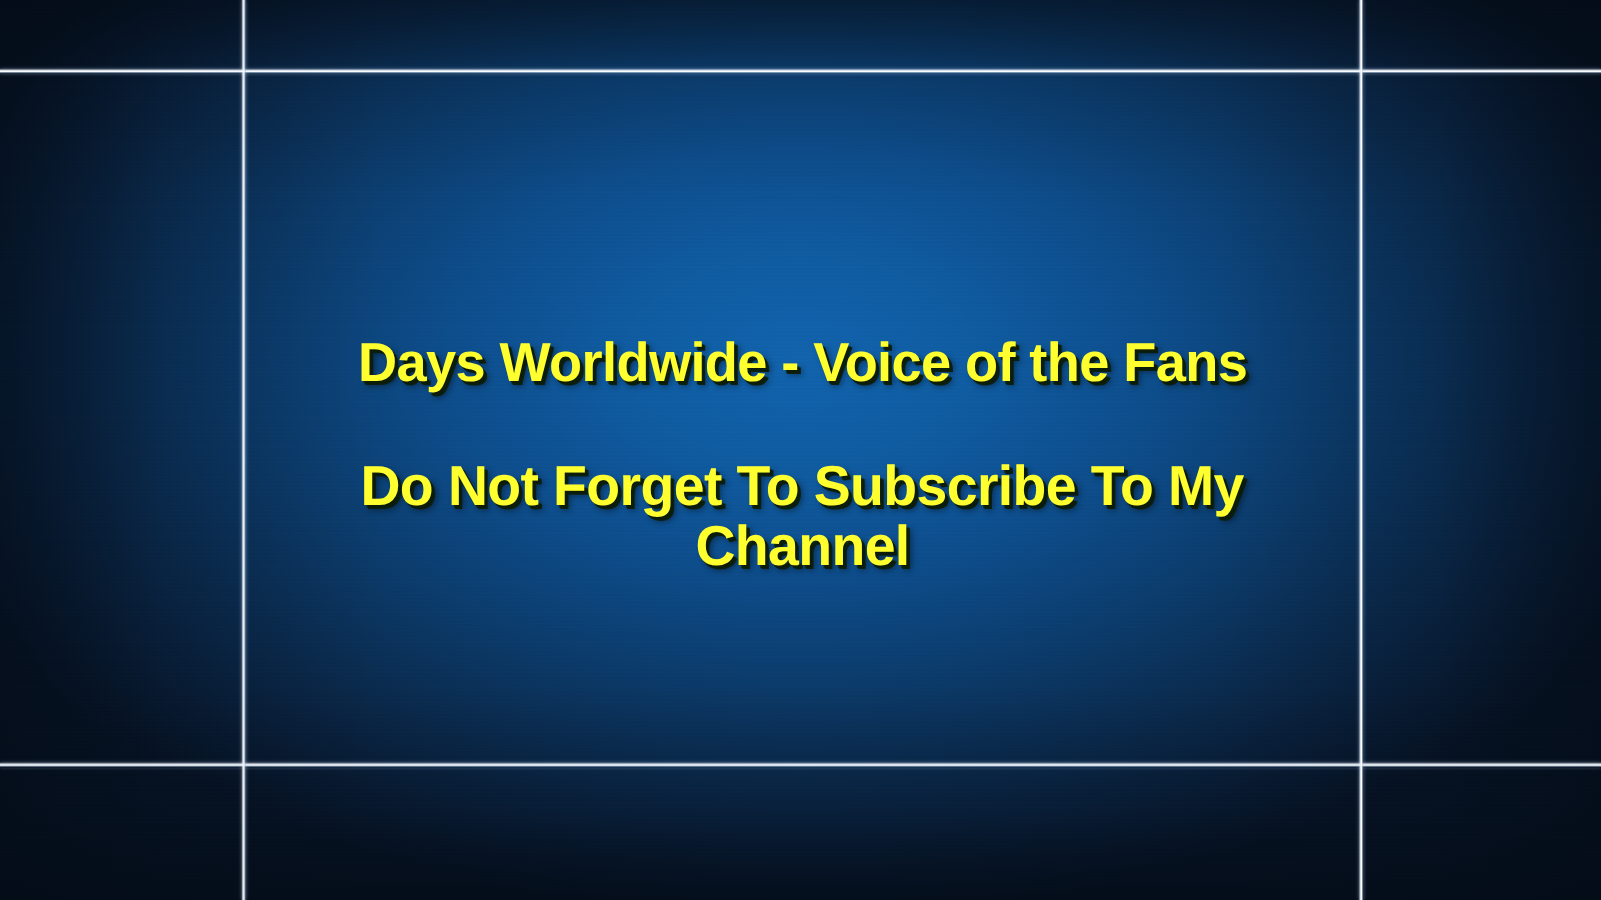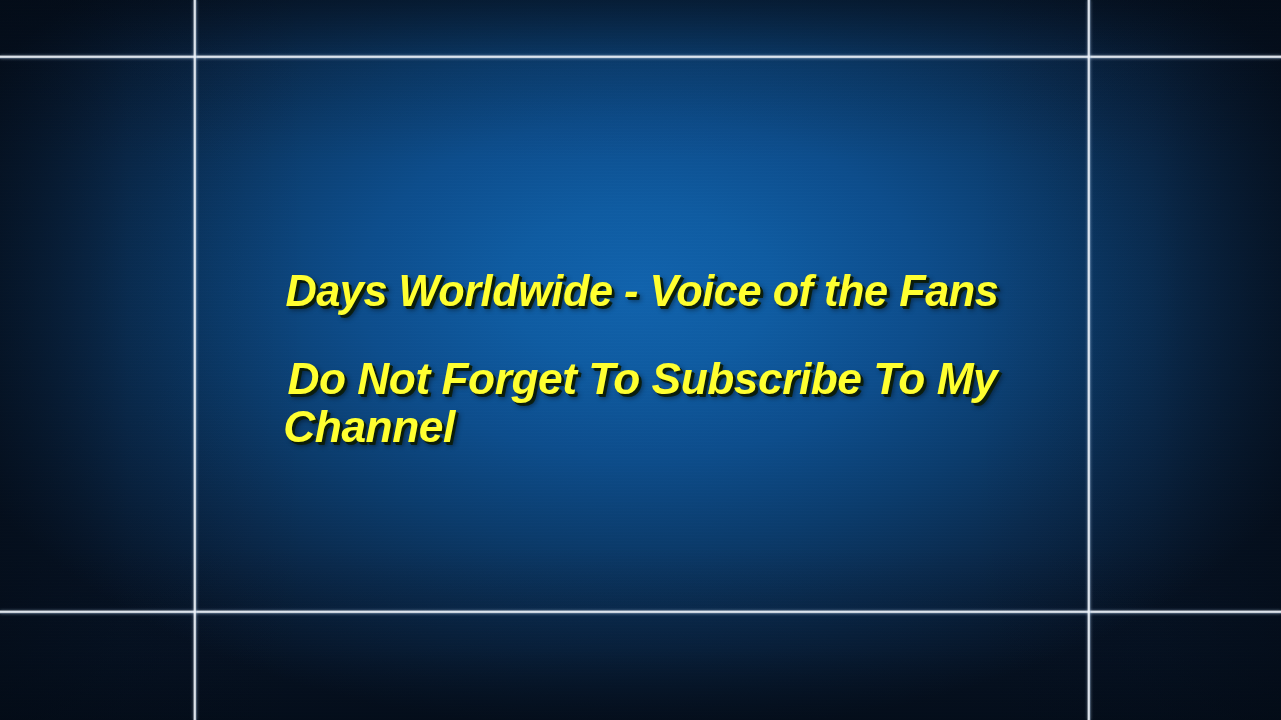--- a/index.html
+++ b/index.html
@@ -106,21 +106,20 @@
   .caption-layer {
     position: absolute;
     left: 195px;
     top: 59px;
     width: 894px;
     height: 551px;
     display: flex;
     flex-direction: column;
     align-items: center;
     justify-content: flex-start;
-    font-style: italic;
   }
   .caption-line {
     color: #ffff30;
     font-family: "Liberation Sans", sans-serif;
     font-weight: bold;
     text-align: center;
     letter-spacing: -0.5px;
     white-space: nowrap;
     text-shadow:
       3px 3px 0px rgba(12,28,10,0.92),
@@ -128,24 +127,24 @@
       4px 4px 5px rgba(0,0,0,0.45);
     -webkit-font-smoothing: antialiased;
   }
   #caption-title {
     font-size: 44px;
     line-height: 52px;
     margin-top: 206px;
     transform: scaleX(0.985);
   }
   .caption-block {
-    margin-top: 38px;
+    margin-top: 48px;
     display: flex;
     flex-direction: column;
-    align-items: flex-start;
+    align-items: center;
   }
   #caption-subscribe-1 {
     font-size: 45px;
     line-height: 48px;
     transform: scaleX(0.985);
   }
   #caption-subscribe-2 {
     font-size: 45px;
     line-height: 48px;
     transform: scaleX(0.985);

